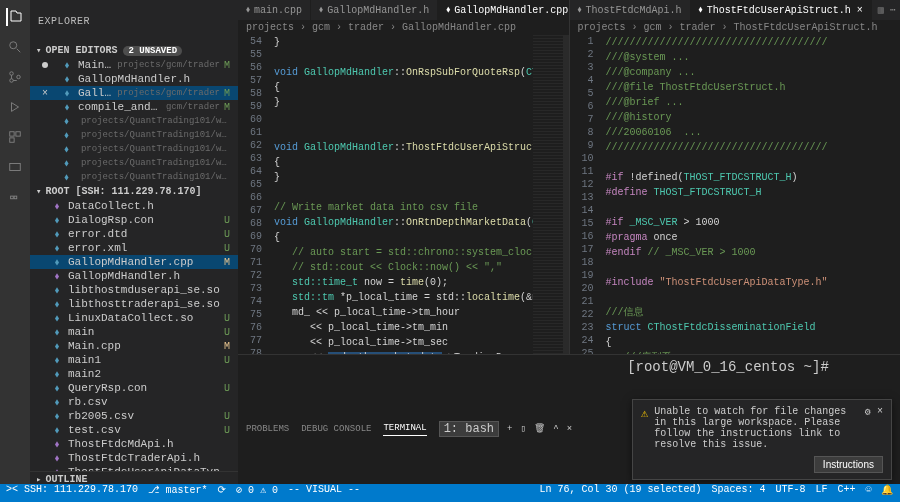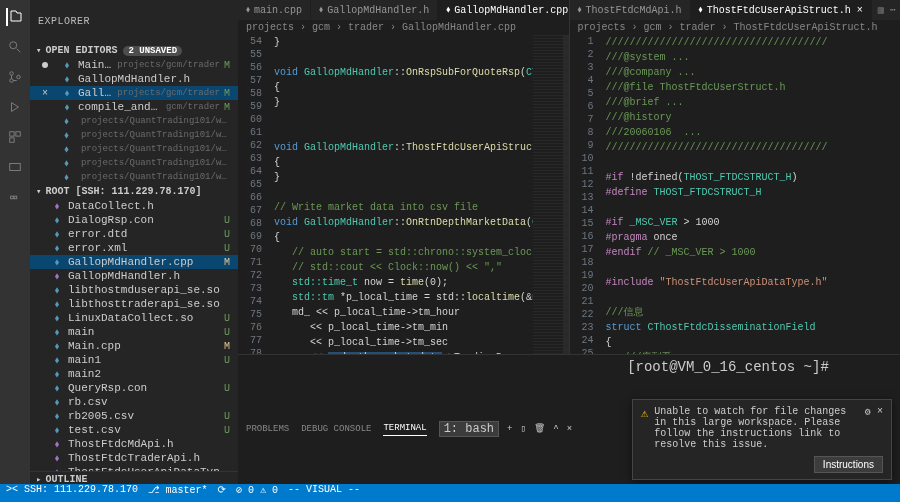--- a/index.html
+++ b/index.html
@@ -628,13 +628,22 @@
     <button class="btn">Instructions</button>
   </div>
 </div>
 
 <div class="statusbar">
   <span>&gt;&lt; <span>SSH: 111.229.78.170</span></span>
   <span>⎇ <span>master*</span></span>
   <span>⟳</span>
   <span>⊘ <span>0</span> ⚠ <span>0</span></span>
   <span>-- VISUAL --</span>
+  <div class="right">
+    <span>Ln 76, Col 30 (19 selected)</span>
+    <span>Spaces: 4</span>
+    <span>UTF-8</span>
+    <span>LF</span>
+    <span>C++</span>
+    <span>☺</span>
+    <span>🔔</span>
+  </div>
 </div>
 
 </body></html>

